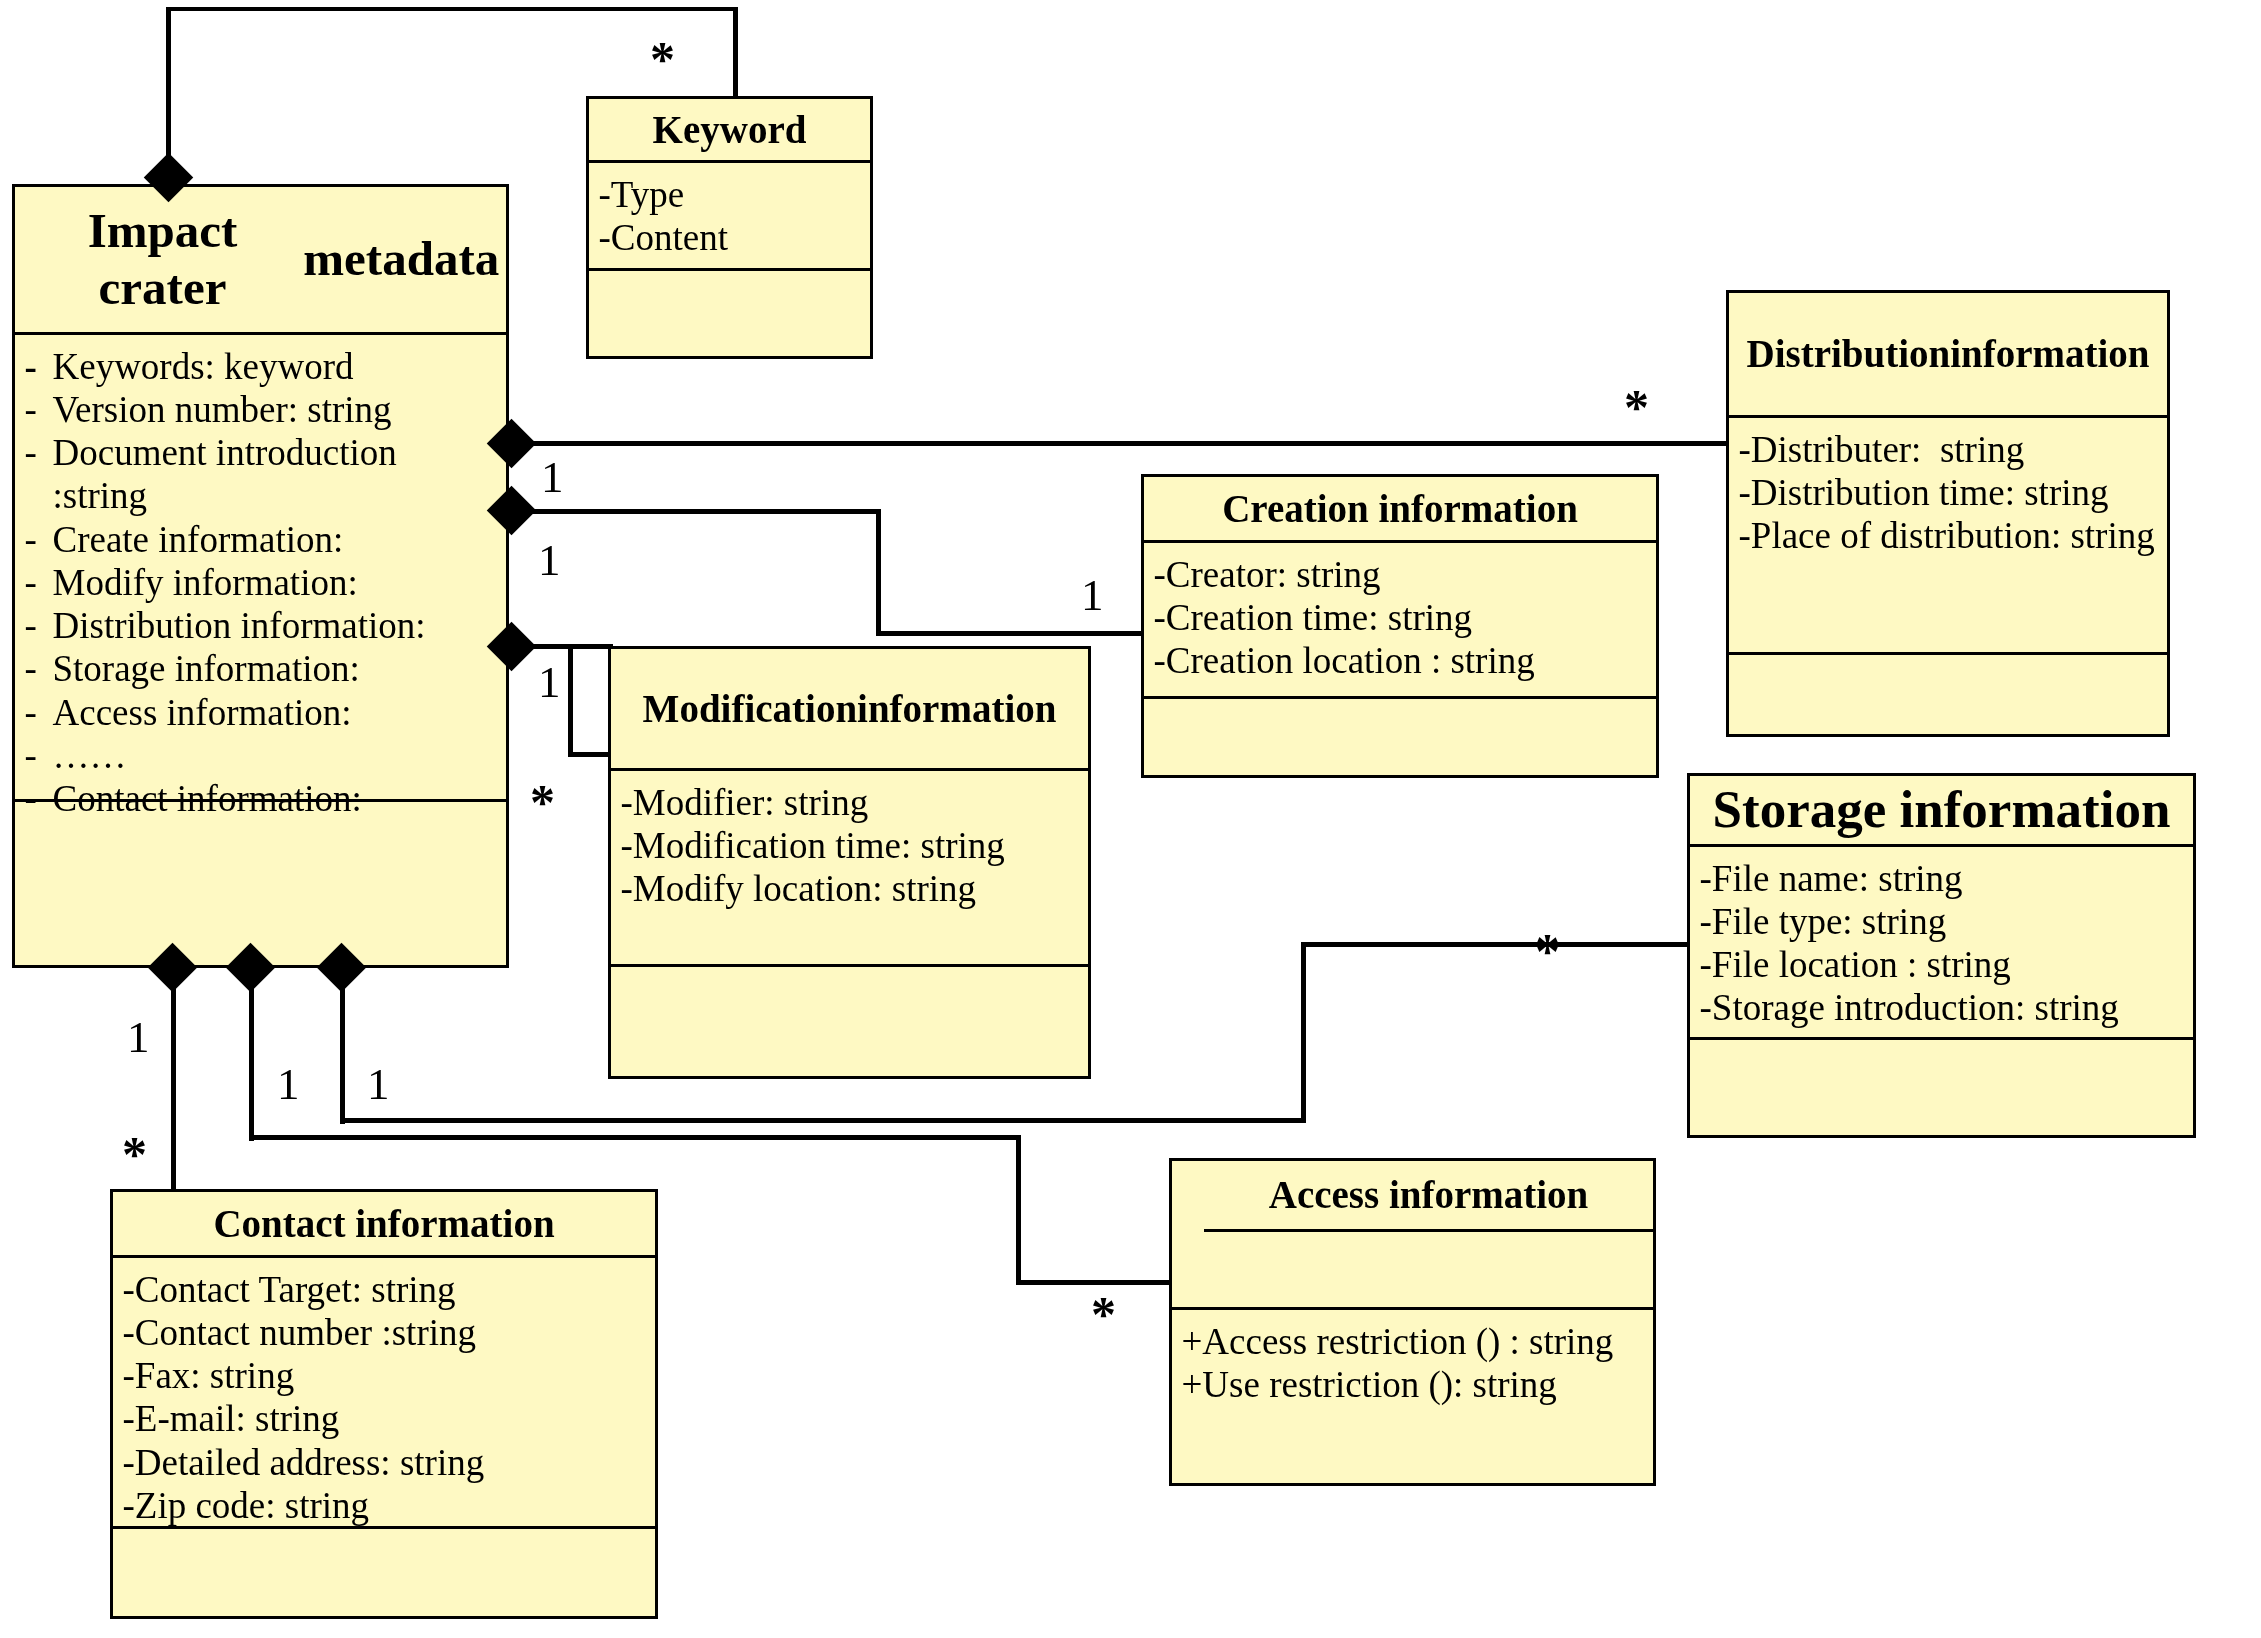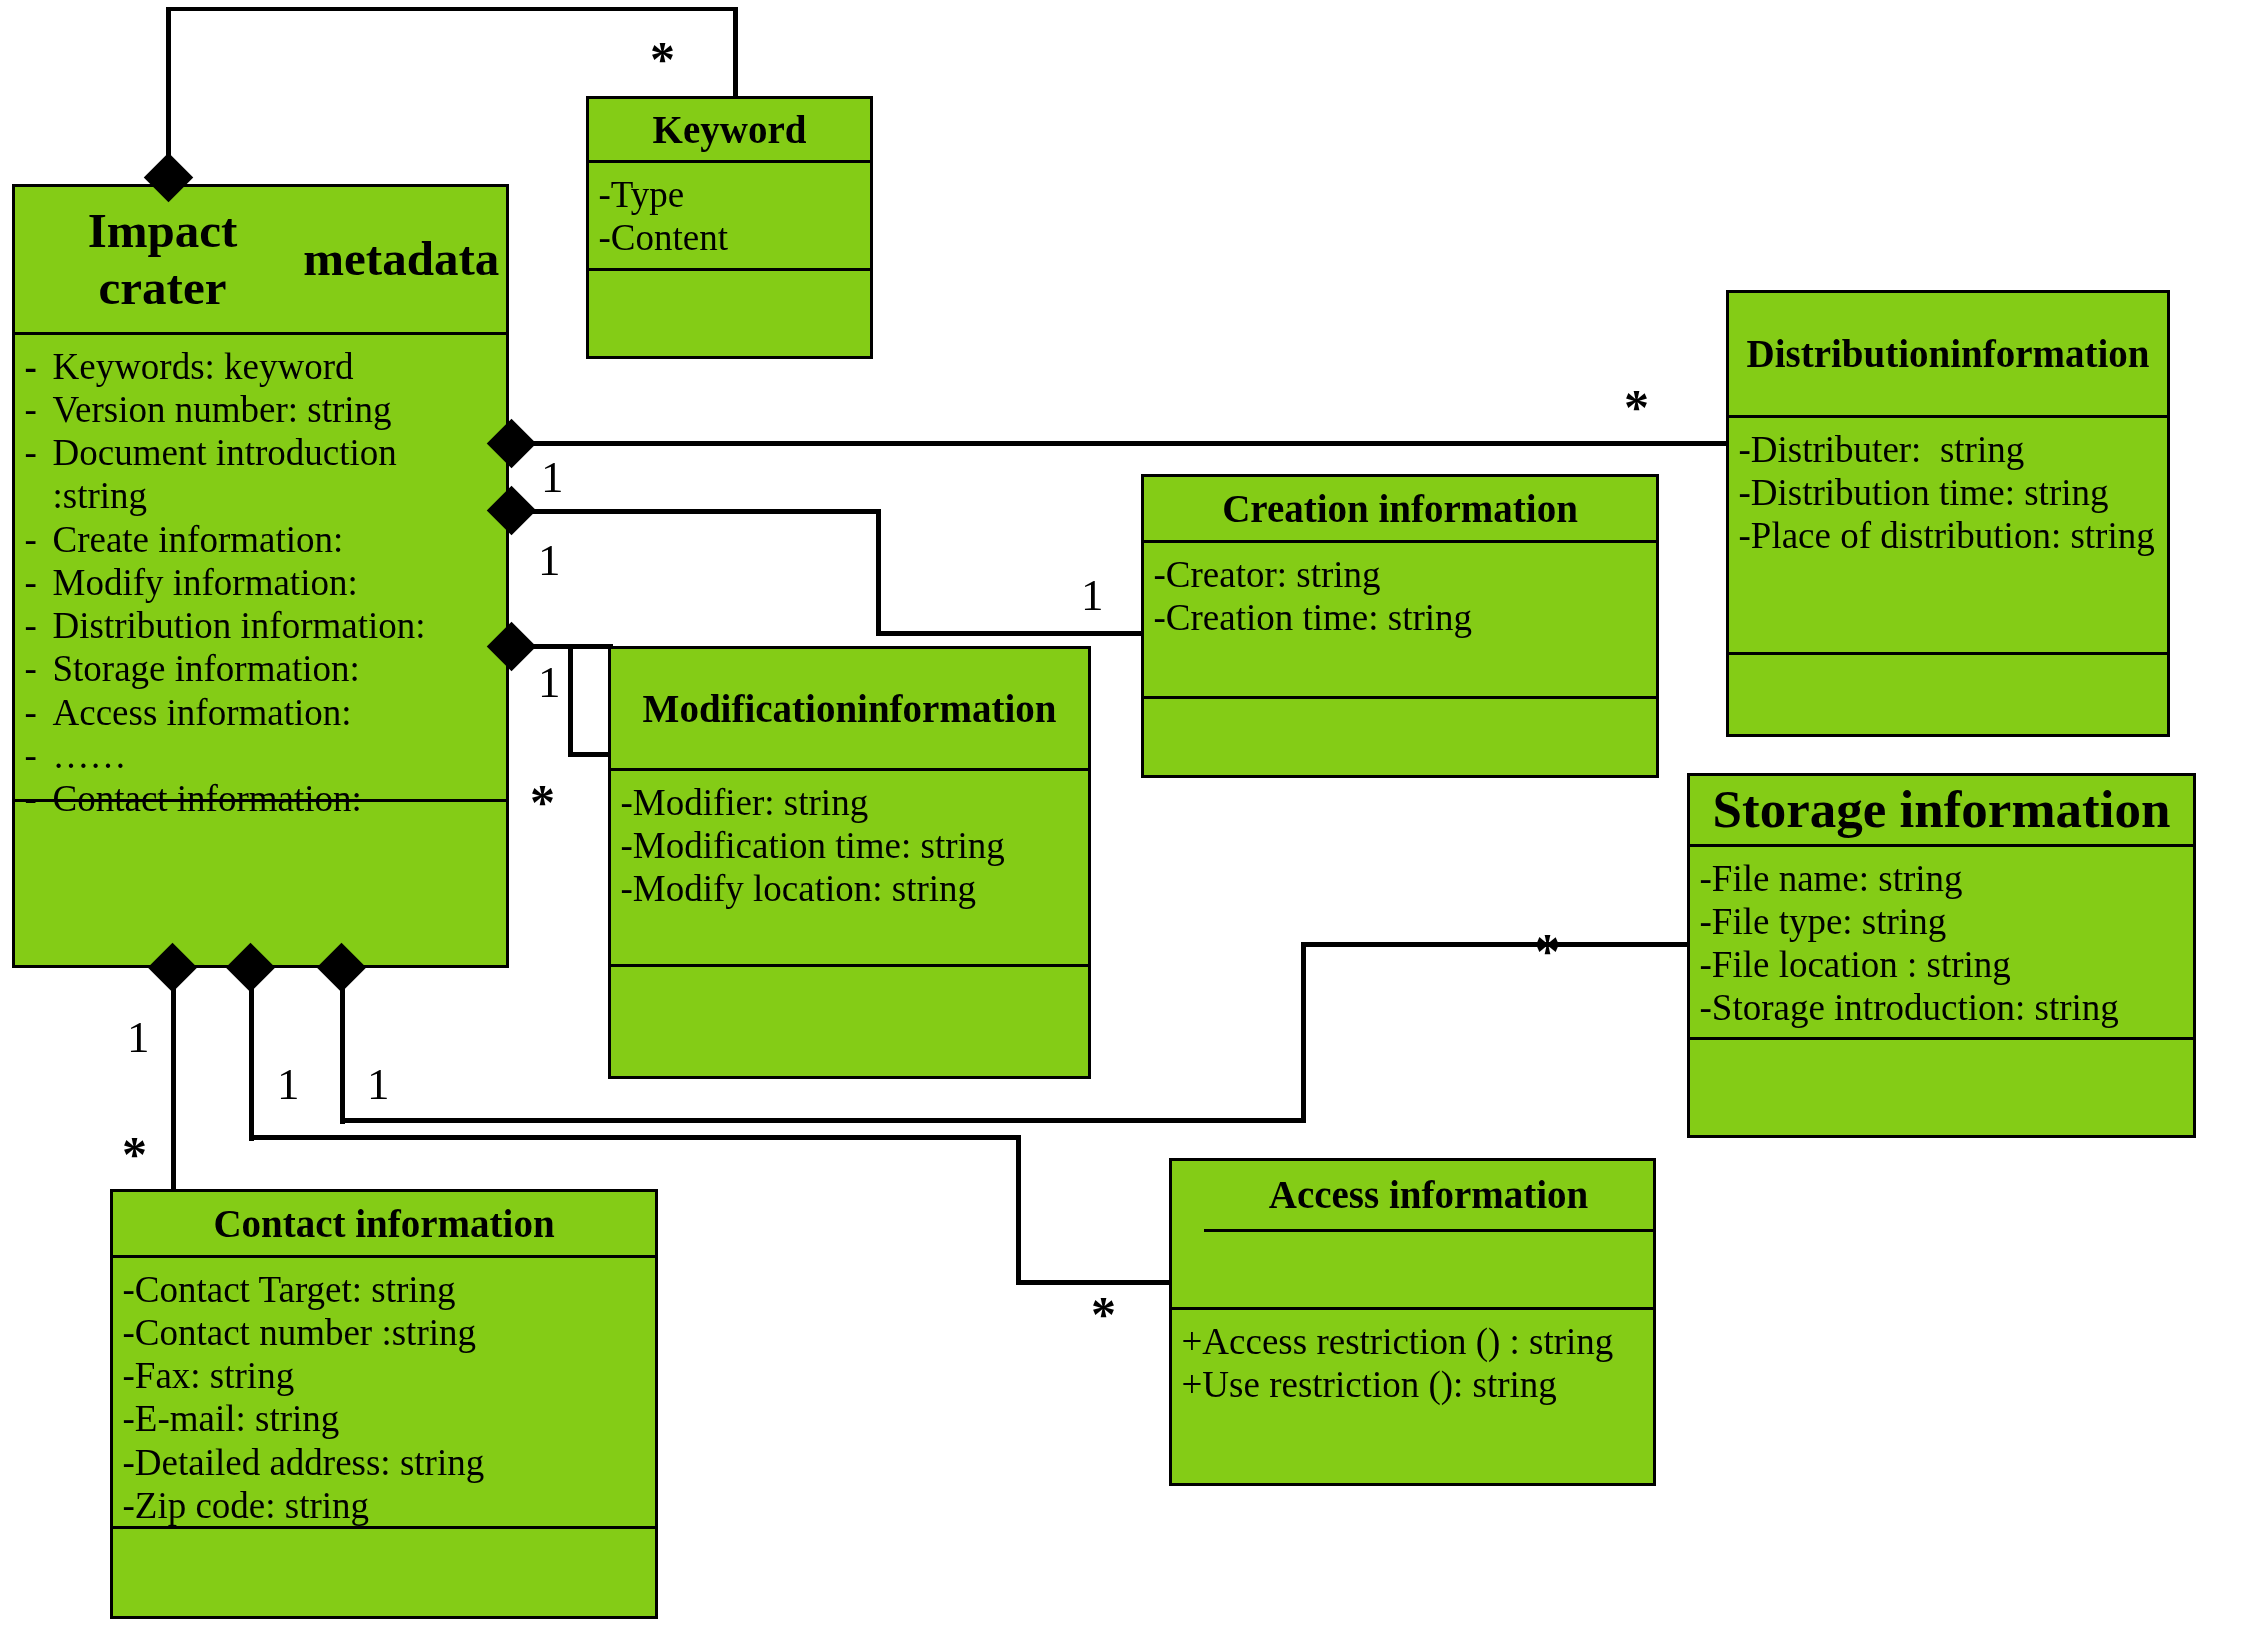--- a/index.html
+++ b/index.html
@@ -13,21 +13,21 @@
     height: 1638px;
     background: #ffffff;
     font-family: "Liberation Serif", "DejaVu Serif", serif;
     overflow: hidden;
   }
   
   .uml-class {
     position: absolute;
     box-sizing: border-box;
     border: 3.4px solid #000000;
-    background: #84cc16;
+    background: #fef9c3;
     z-index: 5;
   }
   .uml-name {
     box-sizing: border-box;
     border-bottom: 3.4px solid #000000;
     display: flex;
     align-items: center;
     justify-content: center;
     text-align: center;
     font-weight: bold;
@@ -238,20 +238,21 @@
     <div class="uml-ops" style="height:78px; font-size:37px;"></div>
   </div>
 
   <div class="uml-class" style="left:1141px; top:474px; width:518px; height:304px;">
     <div class="uml-name" style="height:66px; font-size:39px;">
       <span>Creation information</span>
     </div>
     <div class="uml-attrs with-sep" style="height:156px; font-size:37px;">
       <div class="attr-line">-Creator: string</div>
       <div class="attr-line">-Creation time: string</div>
+      <div class="attr-line">-Creation location : string</div>
     </div>
     <div class="uml-ops" style="height:76px; font-size:37px;"></div>
   </div>
 
   <div class="uml-class" style="left:608px; top:646px; width:483px; height:433px;">
     <div class="uml-name" style="height:122px; font-size:39px;">
       <span>Modification</span>
         <br>
       <span>information</span>
     </div>

